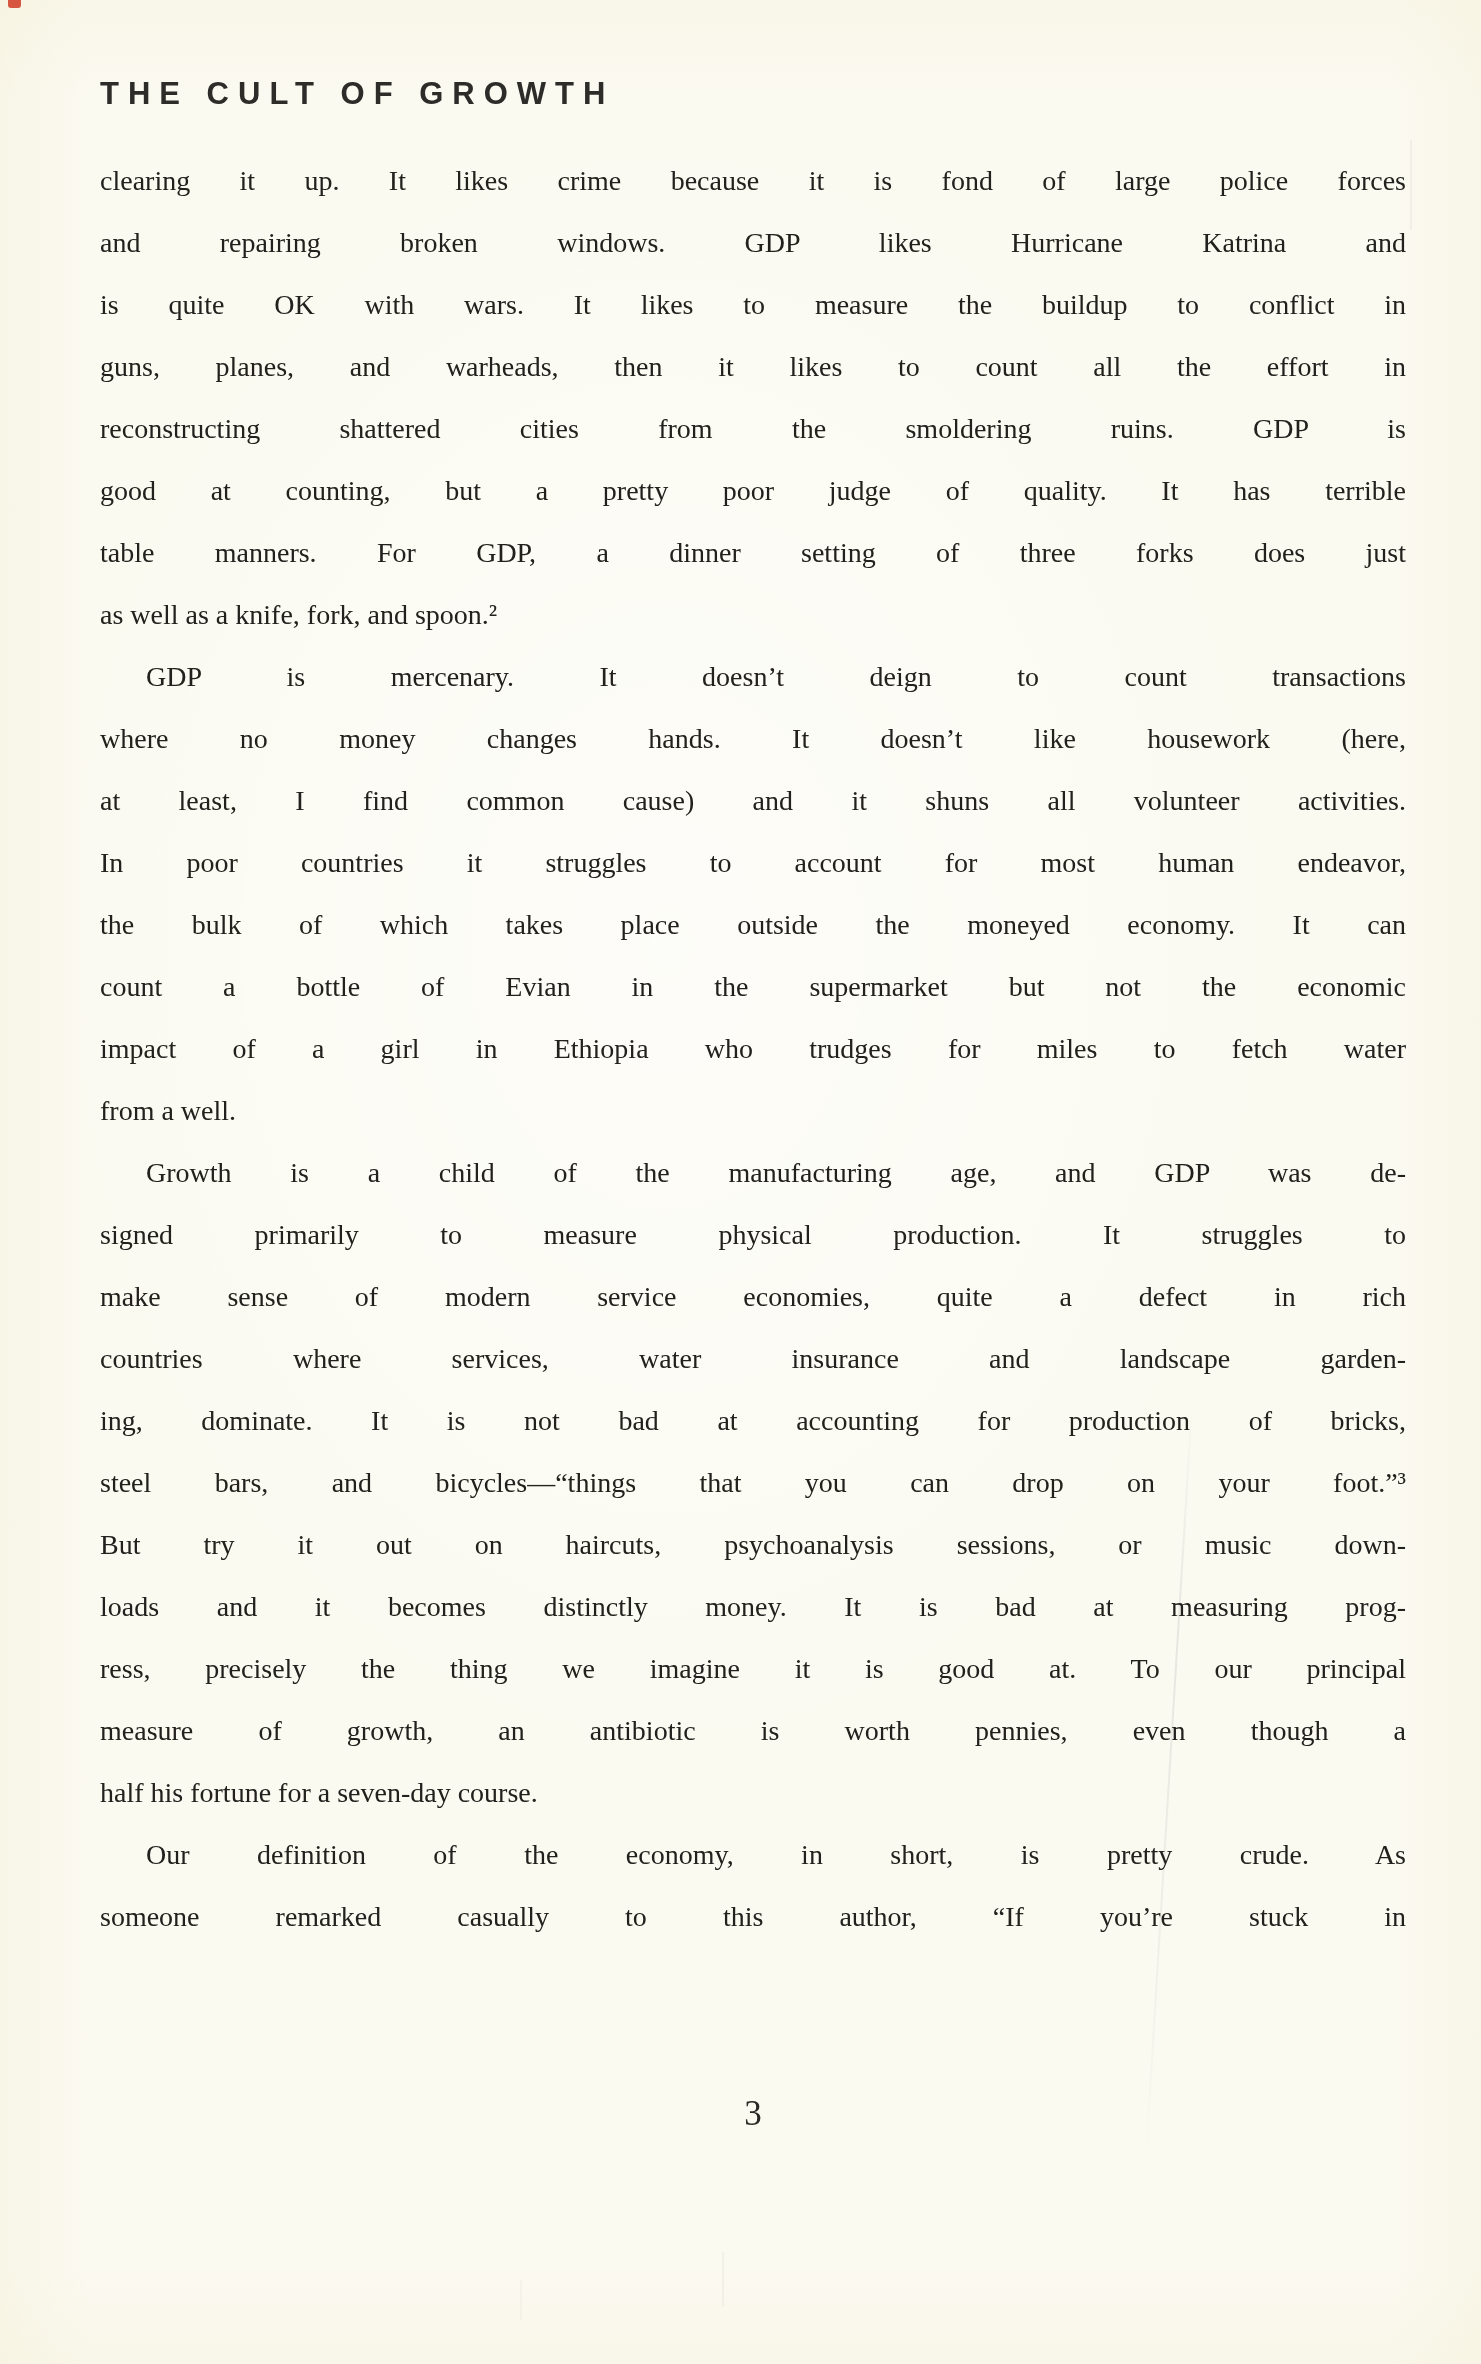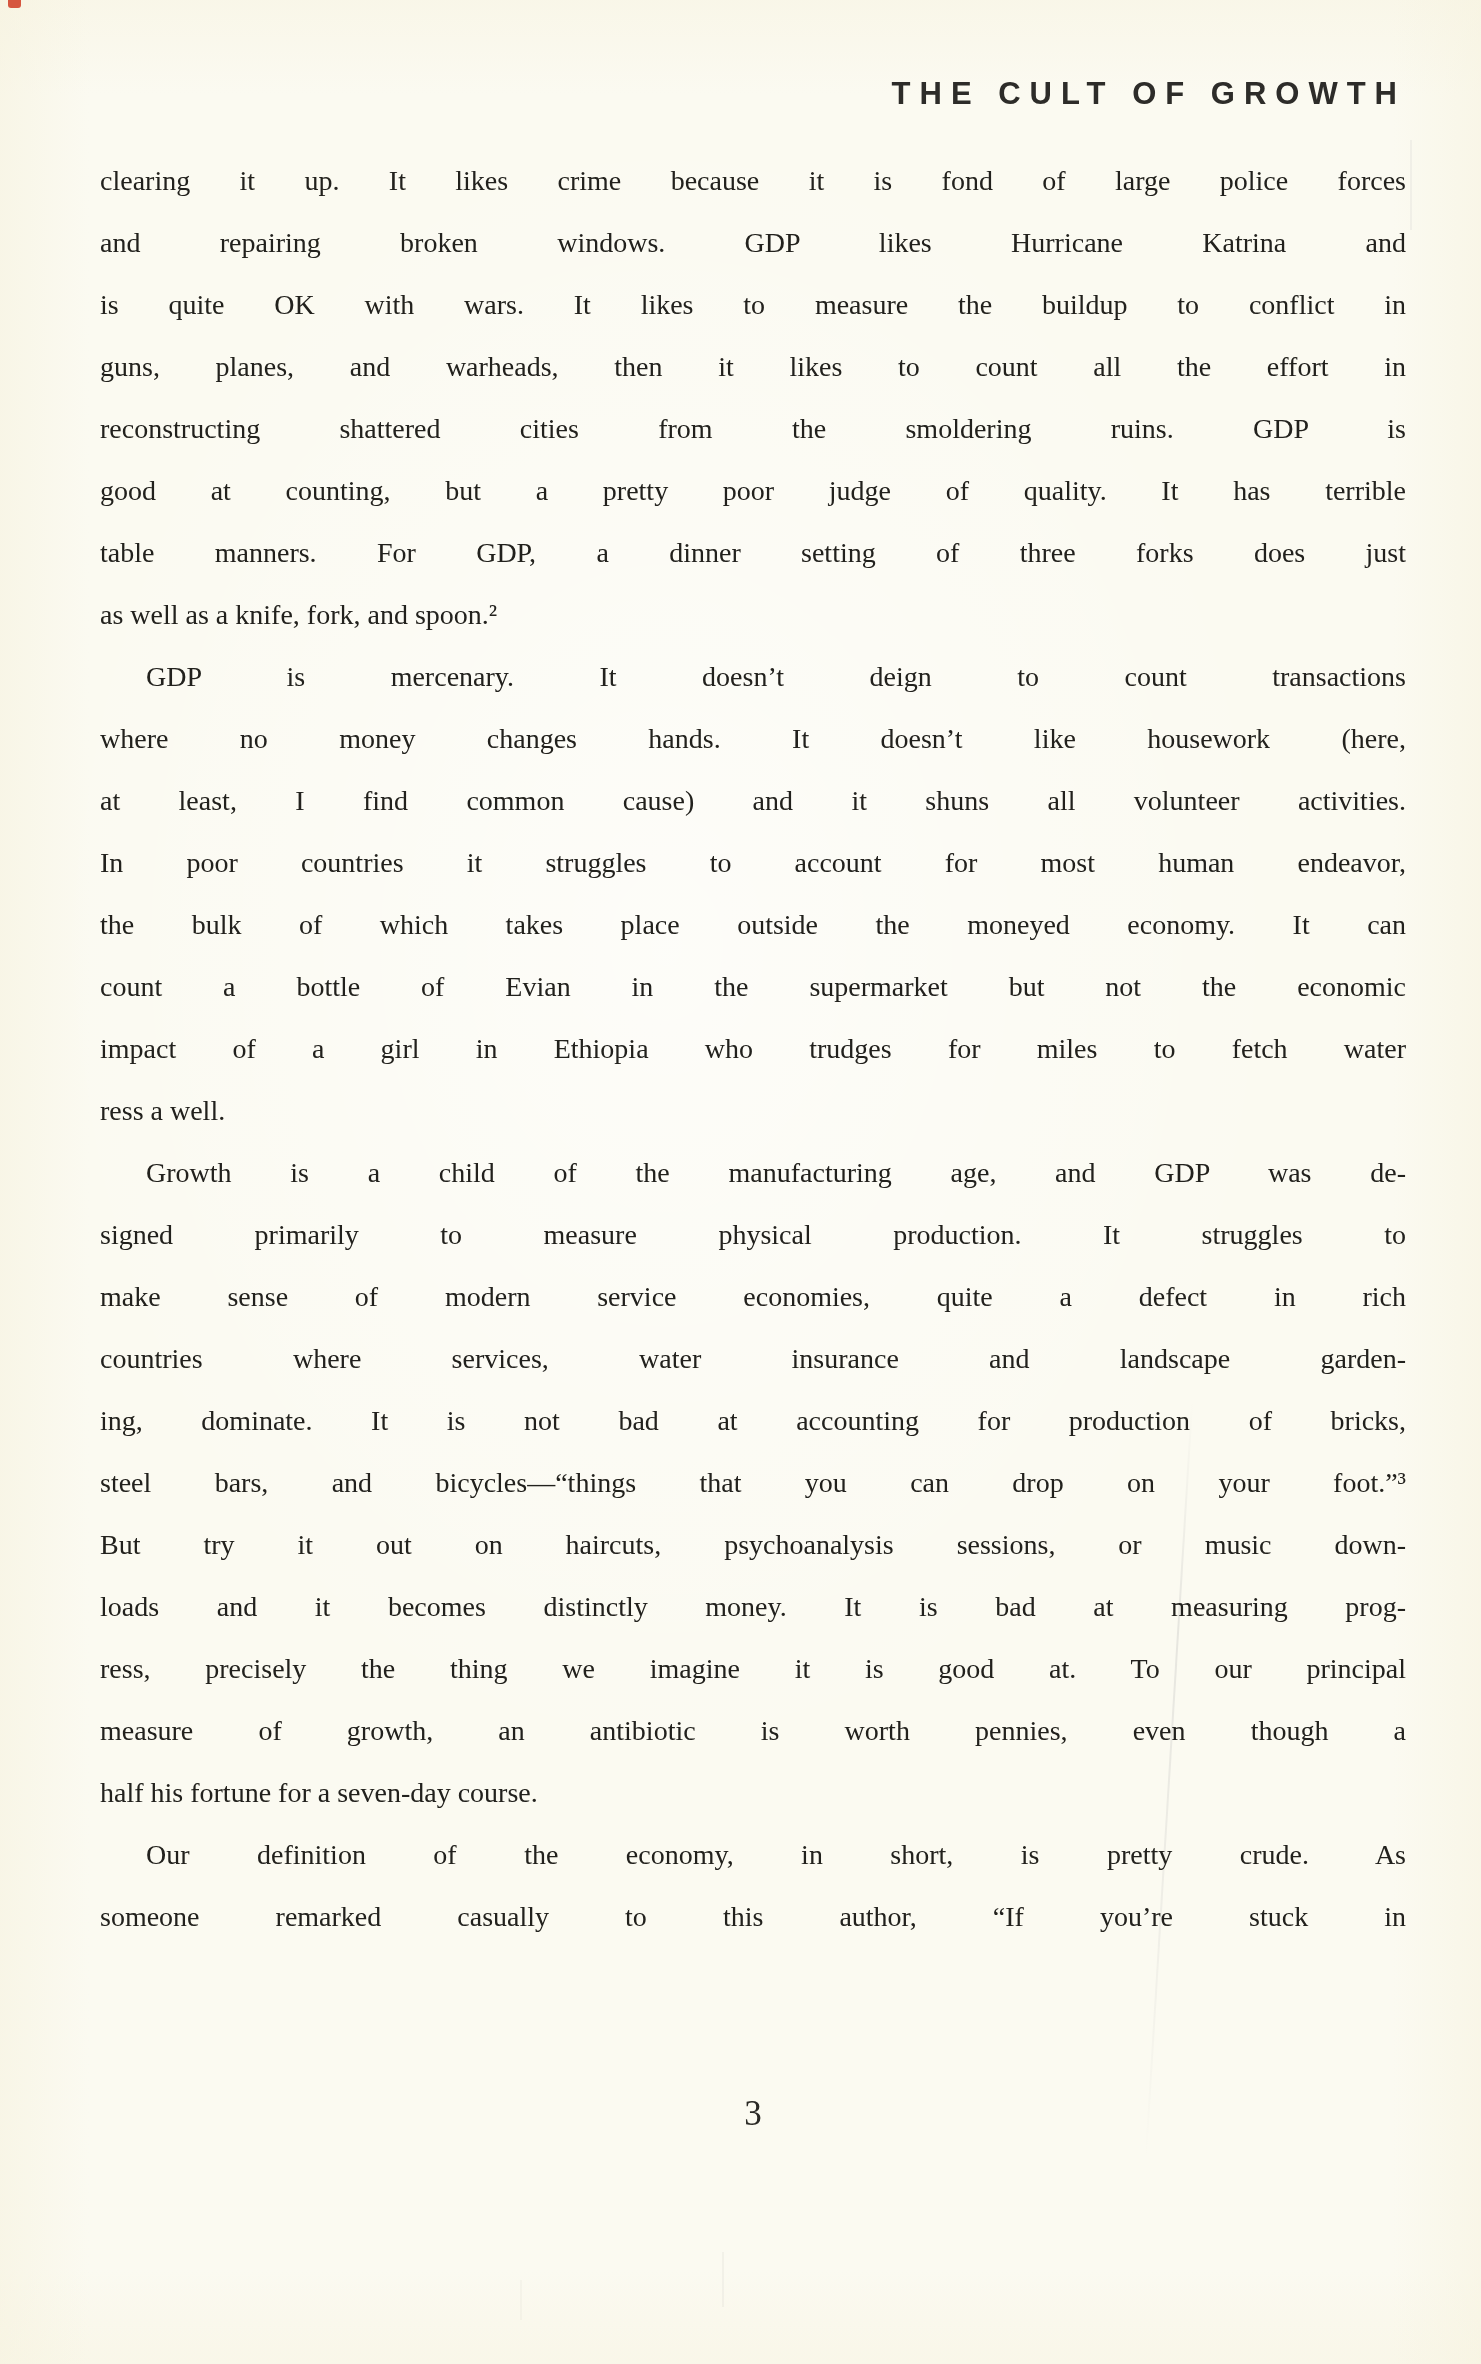--- a/index.html
+++ b/index.html
@@ -19,21 +19,21 @@
       linear-gradient(180deg, rgba(247,243,224,0.5) 0%, rgba(247,243,224,0) 4%, rgba(247,243,224,0) 96%, rgba(247,243,224,0.5) 100%);
     overflow: hidden;
     color: var(--ink, #22211d);
   }
 
   .running-header {
     position: absolute;
     top: 76px;
     left: 100px;
     width: 1306px;
-    text-align: right;
+    text-align: left;
     font-family: "Liberation Sans", sans-serif;
     font-size: 31px;
     font-weight: 600;
     letter-spacing: 9px;
     color: #2d2c29;
     white-space: nowrap;
   }
 
   .body-text {
     position: absolute;
@@ -118,21 +118,21 @@
         <div class="line flush">as well as a knife, fork, and spoon.²</div>
       </div>
       <div class="para indent">
         <div class="line indent">GDP is mercenary. It doesn’t deign to count transactions</div>
         <div class="line">where no money changes hands. It doesn’t like housework (here,</div>
         <div class="line">at least, I find common cause) and it shuns all volunteer activities.</div>
         <div class="line">In poor countries it struggles to account for most human endeavor,</div>
         <div class="line">the bulk of which takes place outside the moneyed economy. It can</div>
         <div class="line">count a bottle of Evian in the supermarket but not the economic</div>
         <div class="line">impact of a girl in Ethiopia who trudges for miles to fetch water</div>
-        <div class="line flush">ress a well.</div>
+        <div class="line flush">from a well.</div>
       </div>
       <div class="para indent">
         <div class="line indent">Growth is a child of the manufacturing age, and GDP was de-</div>
         <div class="line">signed primarily to measure physical production. It struggles to</div>
         <div class="line">make sense of modern service economies, quite a defect in rich</div>
         <div class="line">countries where services, water insurance and landscape garden-</div>
         <div class="line">ing, dominate. It is not bad at accounting for production of bricks,</div>
         <div class="line">steel bars, and bicycles—“things that you can drop on your foot.”³</div>
         <div class="line">But try it out on haircuts, psychoanalysis sessions, or music down-</div>
         <div class="line">loads and it becomes distinctly money. It is bad at measuring prog-</div>

